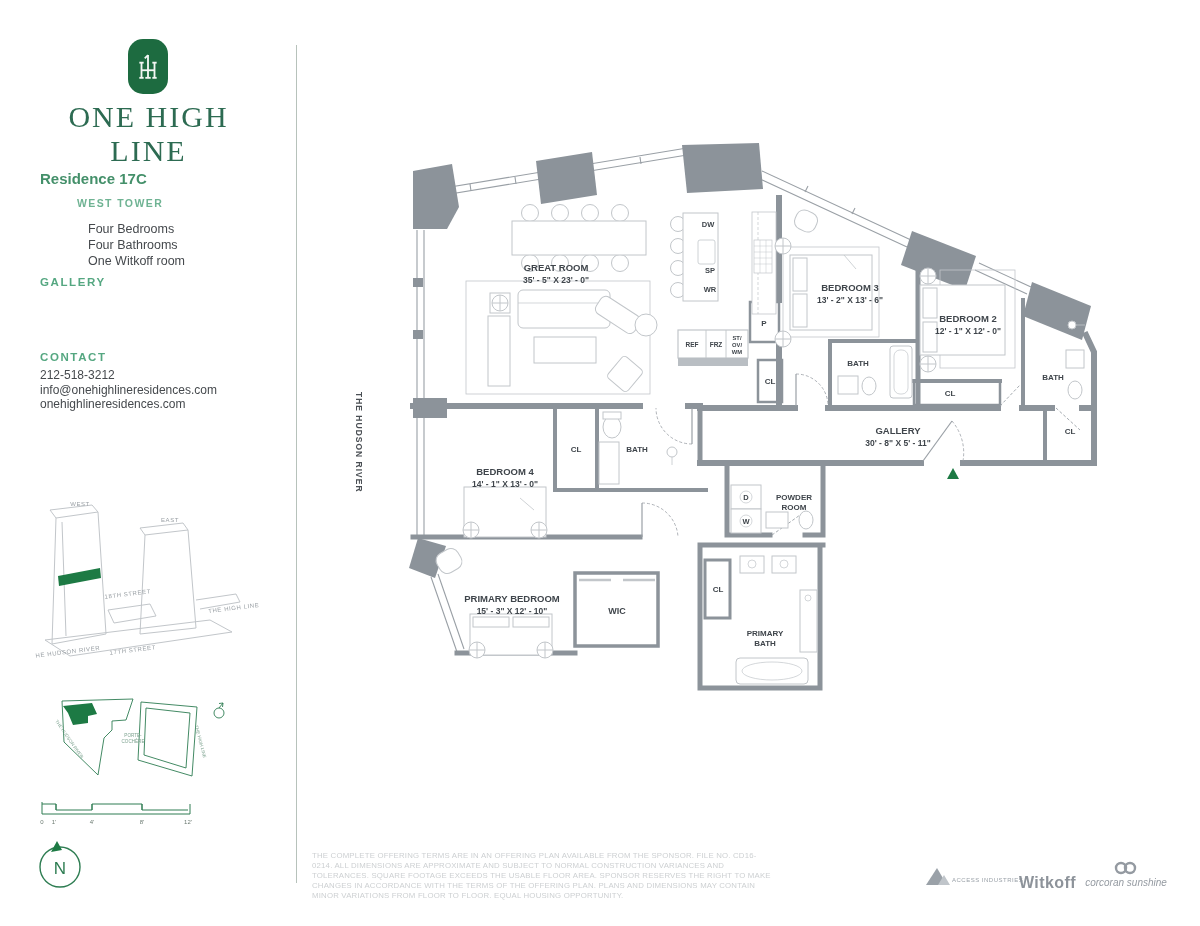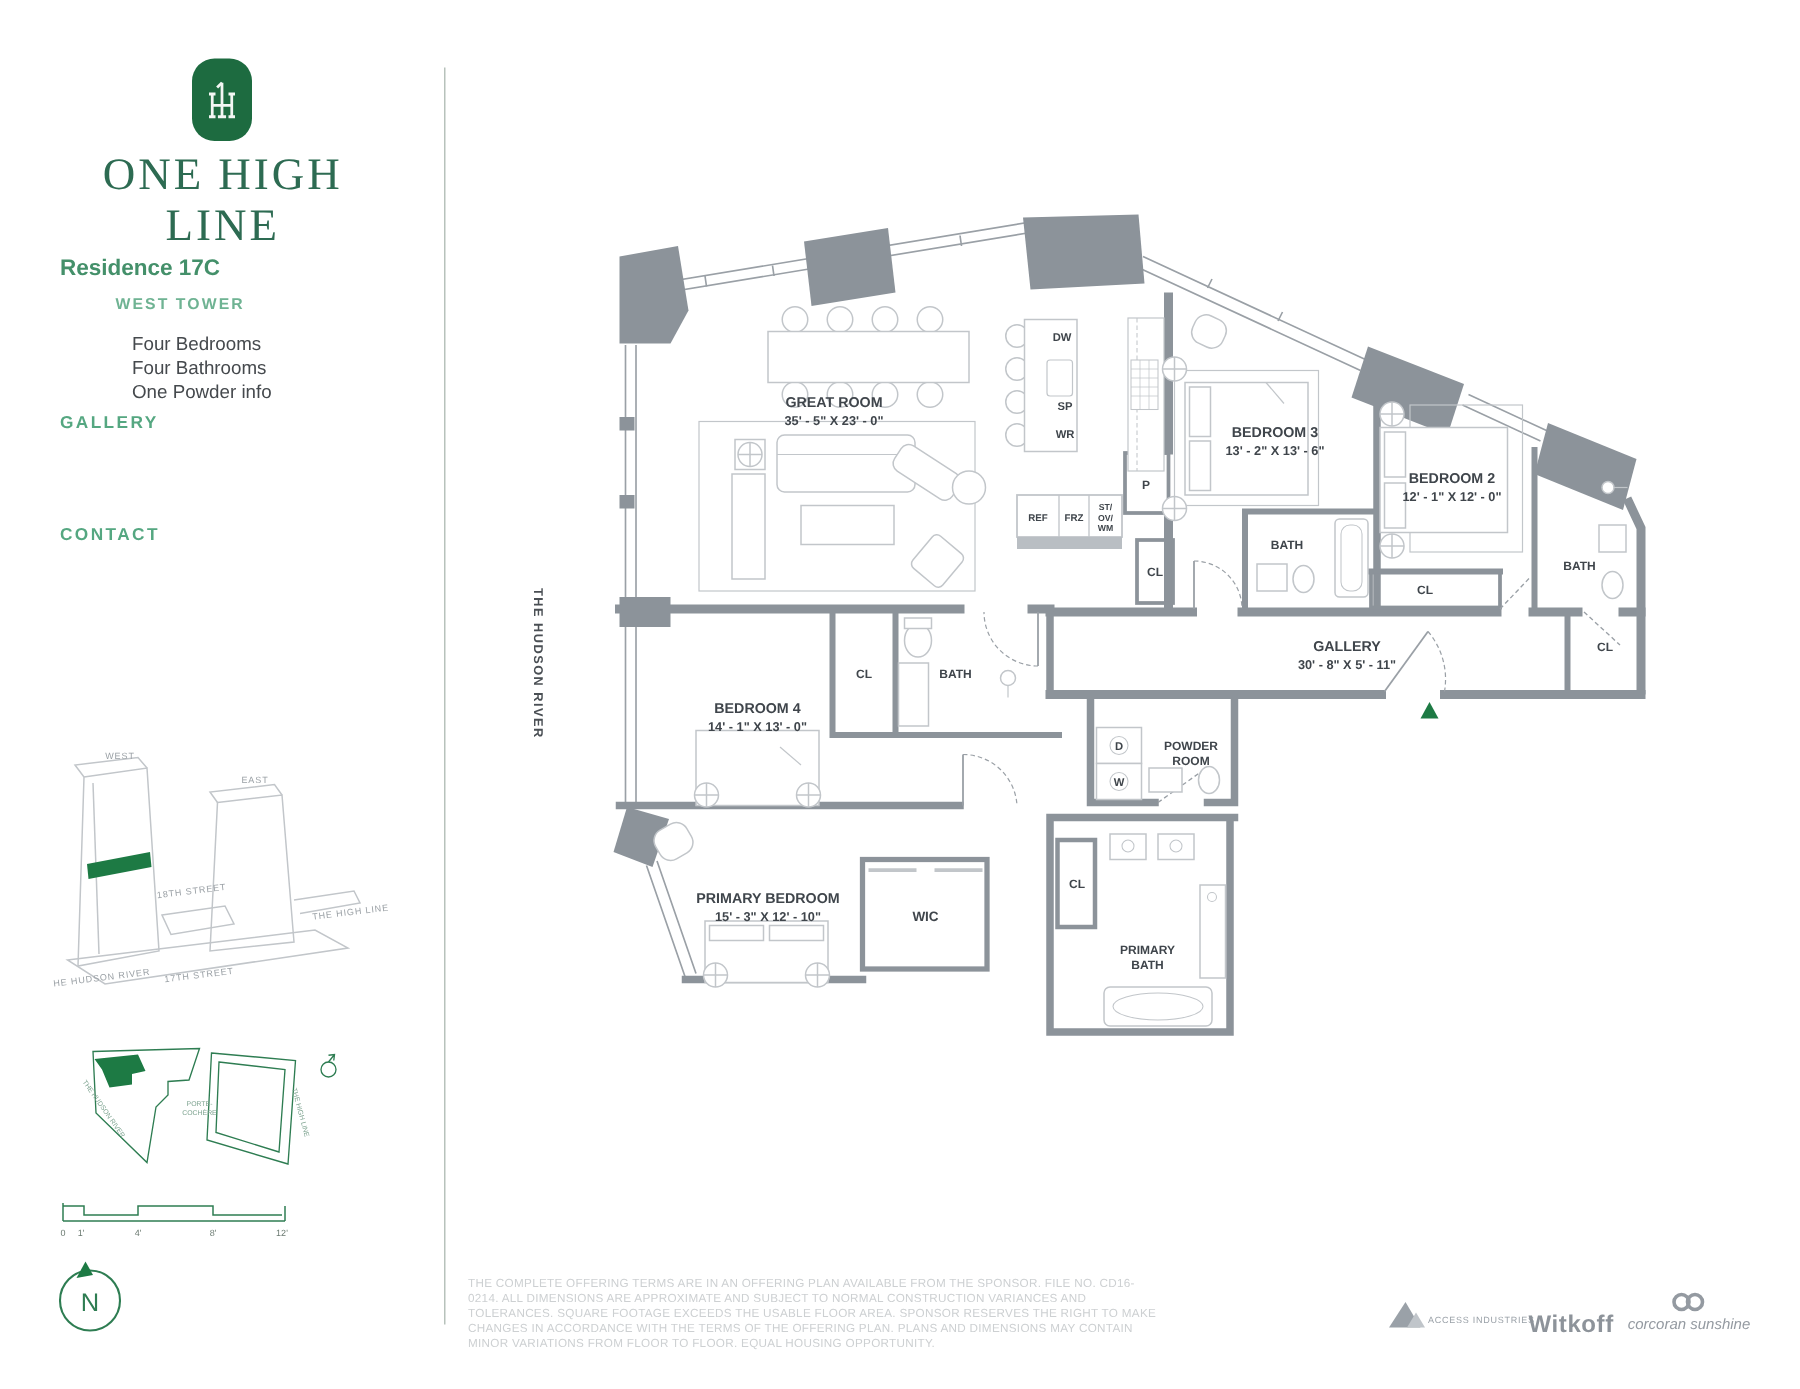--- a/index.html
+++ b/index.html
@@ -48,26 +48,31 @@
     </svg>
   </div>
   <div class="abs brand">ONE HIGH LINE</div>
 
   <div class="abs res-title">Residence 17C</div>
   <div class="abs tower">WEST TOWER</div>
 
   <div class="abs features">
     <div>Four Bedrooms</div>
     <div>Four Bathrooms</div>
-    <div>One  Powder info</div>
+    <div>One  Witkoff room</div>
   </div>
 
   <div class="abs gh interior">GALLERY</div>
 
   <div class="abs gh contact">CONTACT</div>
+  <div class="abs contact-lines">
+    <div>212-518-3212</div>
+    <div>info@onehighlineresidences.com</div>
+    <div>onehighlineresidences.com</div>
+  </div>
 
   <svg class="abs" style="left:35px;top:495px;" width="235" height="170" viewBox="35 495 235 170">
     <g stroke="#c2c6ca" fill="none" stroke-width="1">
 
       <path d="M56,518 L98,512 L106,634 L52,644 Z"></path>
       <path d="M56,518 L50,510 L92,505 L98,512"></path>
       <path d="M62,522 L66,636"></path>
 
       <path d="M145,535 L188,530 L196,628 L140,634 Z"></path>
       <path d="M145,535 L140,528 L183,523 L188,530"></path>

